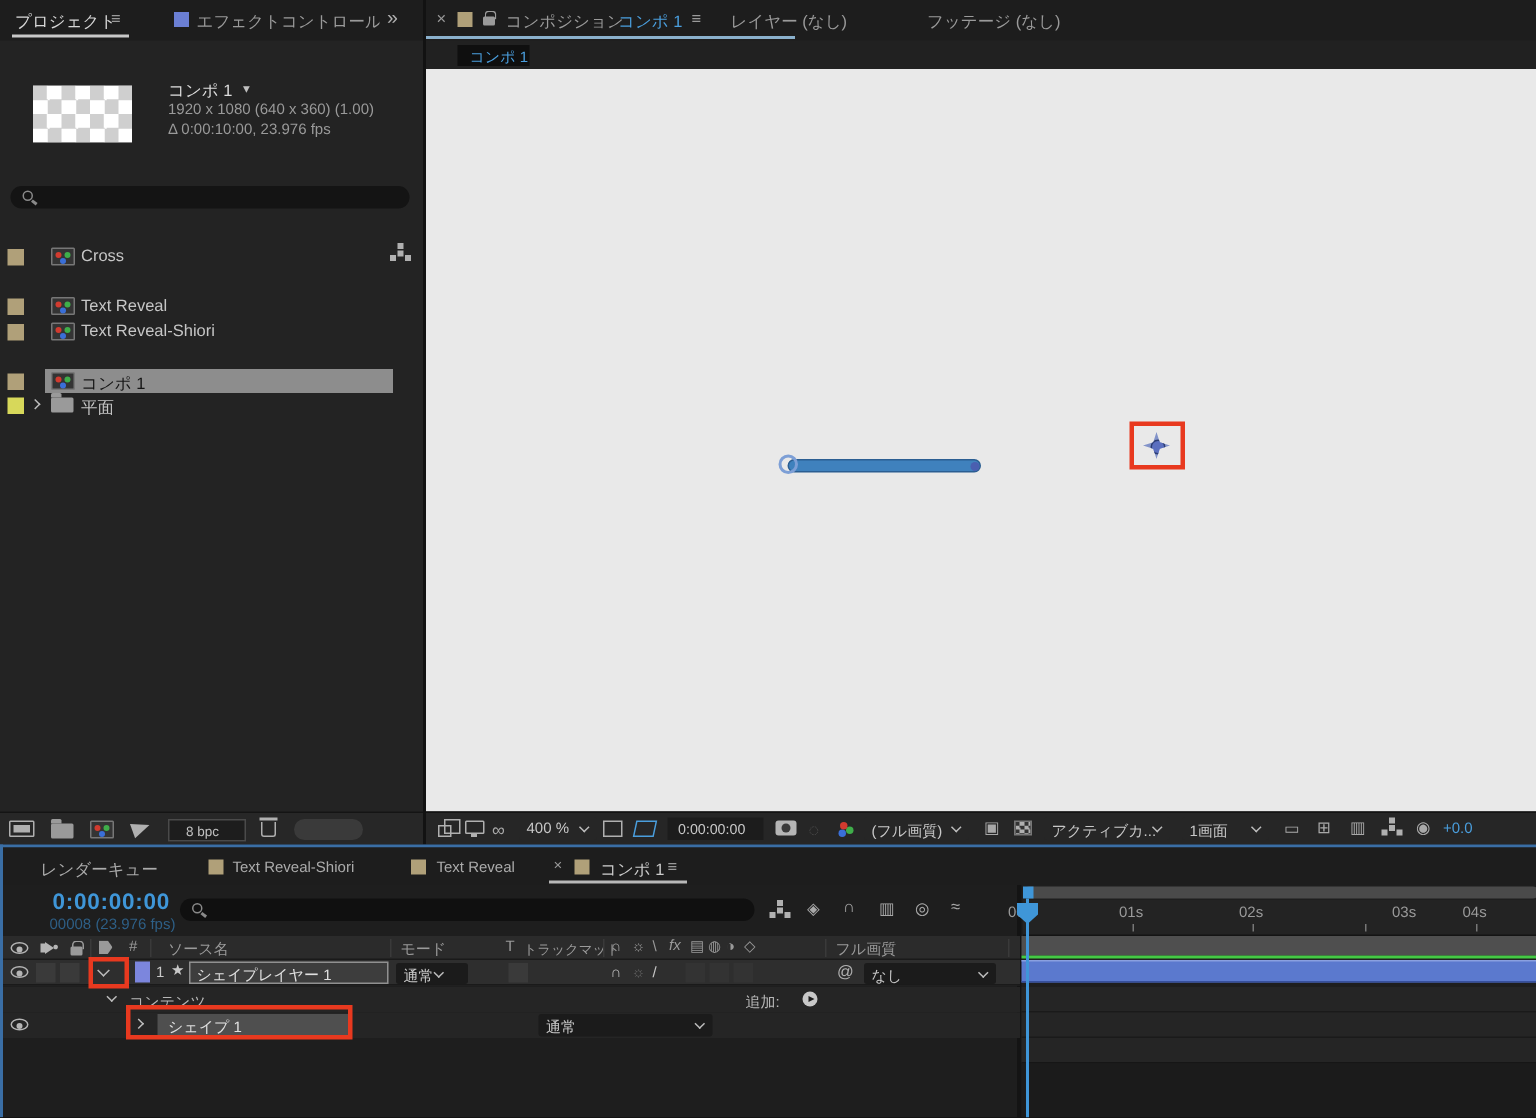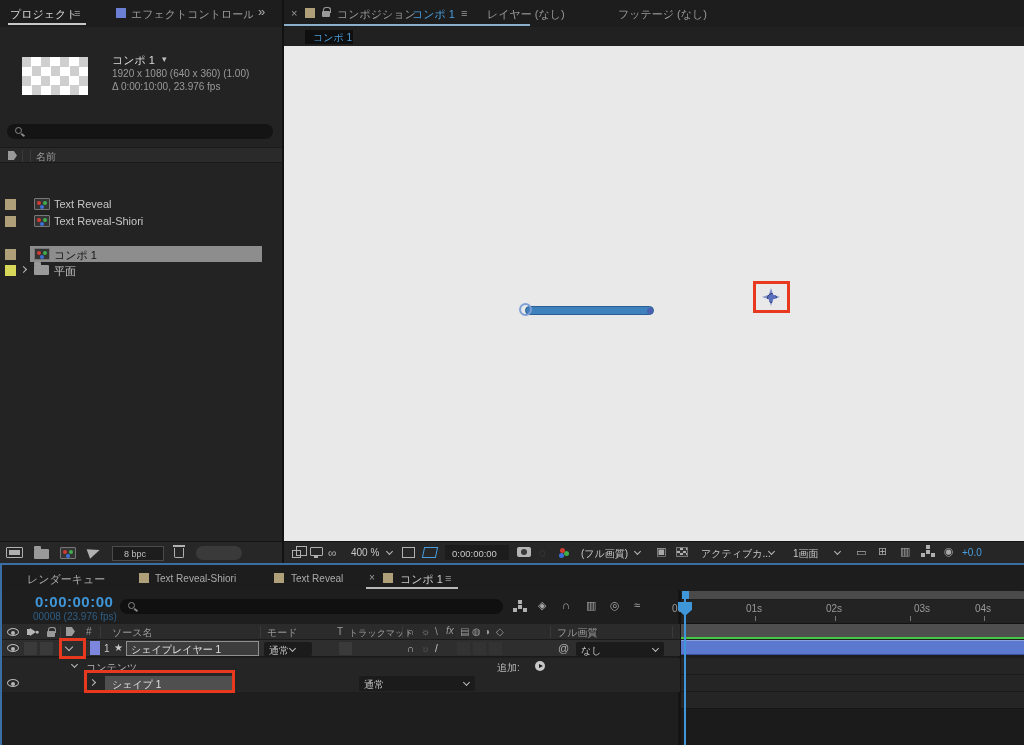--- a/index.html
+++ b/index.html
@@ -91,27 +91,27 @@
     <div class="abs" style="left:22px;top:57px;width:66px;height:38px;background:repeating-conic-gradient(#ffffff 0% 25%, #cfcfcf 0% 50%) 0 0/19px 19px;"></div>
     <span class="abs t11" style="left:112px;top:53px;color:#dcdcdc;">コンポ 1</span>
     <span class="abs" style="left:162px;top:54px;font-size:9px;color:#c0c0c0;">▾</span>
     <span class="abs t10 dim" style="left:112px;top:68px;">1920 x 1080  (640 x 360) (1.00)</span>
     <span class="abs t10 dim" style="left:112px;top:81px;">Δ 0:00:10:00, 23.976 fps</span>
 
     <div class="abs" style="left:7px;top:124px;width:266px;height:15px;background:#141414;border-radius:8px;">
       <span class="mag" style="left:8px;top:3px;"></span>
     </div>
 
-    <div class="abs" style="left:0;top:147px;width:282px;height:16px;background:#2a2a2a;border-top:1px solid #1a1a1a;border-bottom:1px solid #1a1a1a;">
-      <span class="tag" style="left:8px;top:3px;"></span>
-      <div class="sep-v" style="left:22px;top:2px;height:12px;"></div>
-      <div class="sep-v" style="left:30px;top:2px;height:12px;"></div>
-      <span class="abs t10 dim" style="left:36px;top:2px;">名前</span>
-    </div>
-
+
+    <div class="prow" style="top:163px;">
+      <span class="abs" style="left:5px;top:3px;width:11px;height:11px;background:#b0a079;"></span>
+      <span class="compic" style="left:34px;top:2px;"></span>
+      <span class="pname">Cross</span>
+      <span class="flow" style="left:265px;top:4px;"></span>
+    </div>
     <div class="prow" style="top:196px;">
       <span class="abs" style="left:5px;top:3px;width:11px;height:11px;background:#b0a079;"></span>
       <span class="compic" style="left:34px;top:2px;"></span>
       <span class="pname">Text Reveal</span>
     </div>
     <div class="prow" style="top:213px;">
       <span class="abs" style="left:5px;top:3px;width:11px;height:11px;background:#b0a079;"></span>
       <span class="compic" style="left:34px;top:2px;"></span>
       <span class="pname">Text Reveal-Shiori</span>
     </div>
@@ -243,21 +243,21 @@
 
     <div class="abs" style="left:676px;top:25px;width:3px;height:157px;background:#141414;"></div>
 
     <div class="abs" style="left:680px;top:26px;width:344px;height:8px;background:#4a4a4a;border-radius:4px;"></div>
     <div class="abs" style="left:680px;top:26px;width:7px;height:8px;background:#3f96d8;"></div>
 
     <div class="abs" style="left:680px;top:35px;width:344px;height:24px;background:#232323;border-bottom:1px solid #141414;">
       <span class="abs t10 dim" style="left:-10px;top:3px;">00s</span>
       <span class="abs t10 dim" style="left:64px;top:3px;">01s</span>
       <span class="abs t10 dim" style="left:144px;top:3px;">02s</span>
-      <span class="abs t10 dim" style="left:221px;top:3px;padding-left:11px;">03s</span>
+      <span class="abs t10 dim" style="left:235px;top:3px;padding-left:11px;">03s</span>
       <span class="abs t10 dim" style="left:293px;top:3px;">04s</span>
       <span class="abs" style="left:73px;top:16px;width:1px;height:5px;background:#777;"></span>
       <span class="abs" style="left:153px;top:16px;width:1px;height:5px;background:#777;"></span>
       <span class="abs" style="left:228px;top:16px;width:1px;height:5px;background:#777;"></span>
       <span class="abs" style="left:302px;top:16px;width:1px;height:5px;background:#777;"></span>
     </div>
 
     <div class="abs" style="left:0;top:59px;width:678px;height:16px;background:#2b2b2b;border-bottom:1px solid #1a1a1a;">
       <span class="eye" style="left:5px;top:4px;"></span>
       <span class="spk" style="left:28px;top:4px;"></span>

